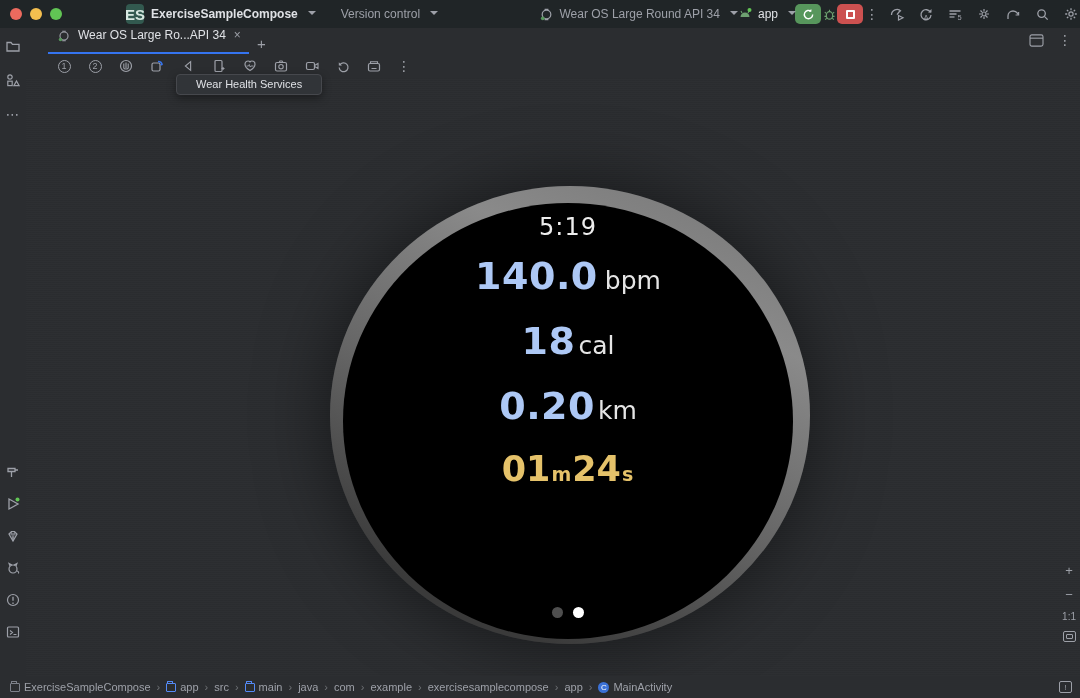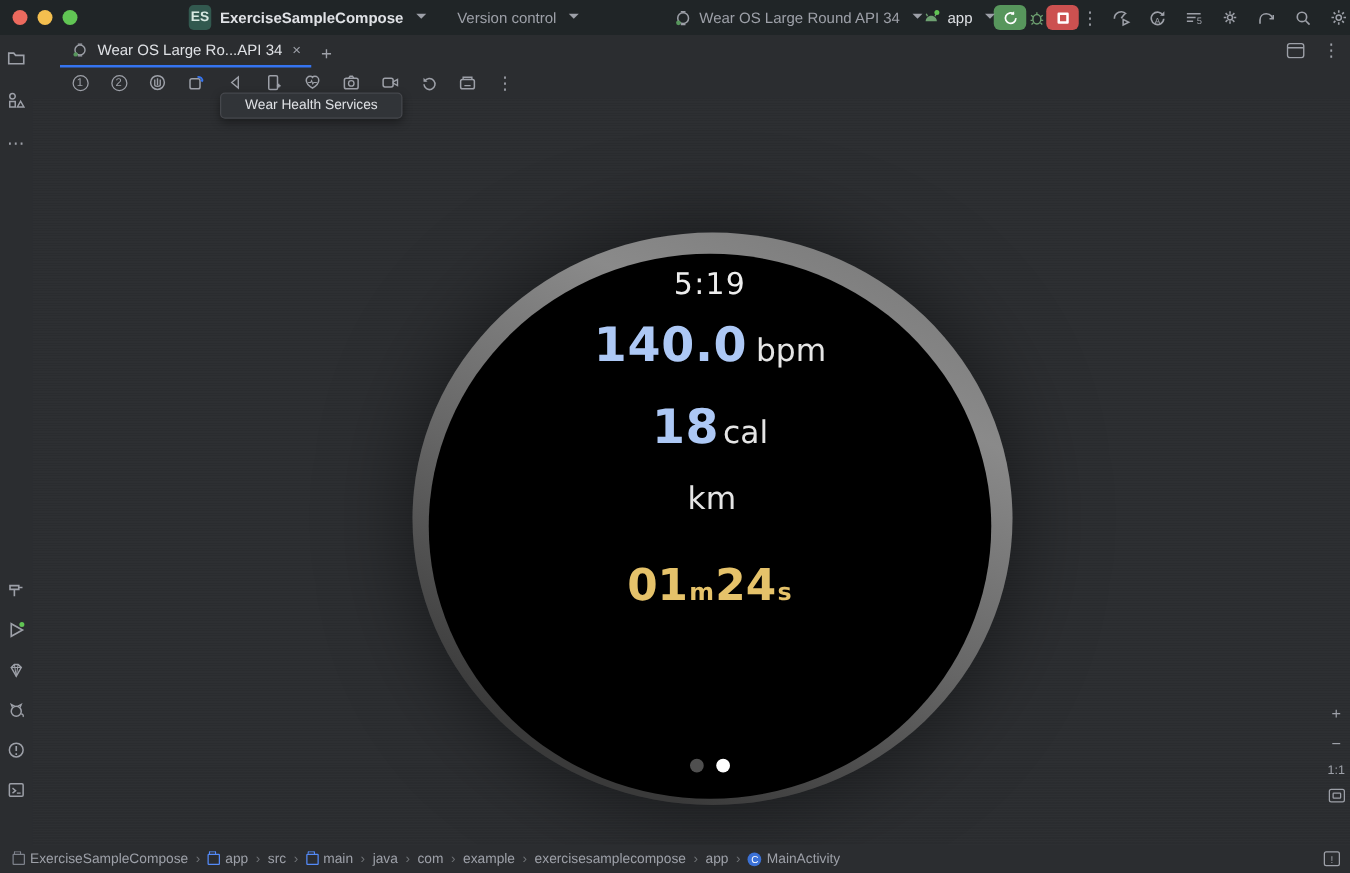--- a/index.html
+++ b/index.html
@@ -6,22 +6,22 @@
   html,body { width:1080px; height:698px; overflow:hidden; background:#2b2d30;
               font-family:"Liberation Sans","DejaVu Sans",sans-serif; color:#9da0a8; }
   .app { position:relative; width:1080px; height:698px; display:flex; flex-direction:column; }
 
   
   .titlebar { height:28px; background:#202527; display:flex; align-items:center; flex:none;
               font-size:12px; color:#9da0a8; position:relative; }
   .traffic { display:flex; gap:8px; margin-left:10px; }
   .dot { width:12px; height:12px; border-radius:50%; }
   .dot.red{background:#ec6a5e;} .dot.yellow{background:#f4bf4f;} .dot.green{background:#61c554;}
-  .proj-badge { margin-left:89px; width:18px; height:20px; border-radius:4px; background:#32594f;
-                color:#d7e8e1; font-size:11px; font-weight:bold; display:flex; align-items:center;
+  .proj-badge { margin-left:64px; width:18px; height:20px; border-radius:4px; background:#32594f;
+                color:#d7e8e1; font-size:15px; font-weight:bold; display:flex; align-items:center;
                 justify-content:center; }
   .proj-name { margin-left:7px; color:#dfe1e5; font-weight:bold; }
   .chev { display:inline-block; margin-left:5px; width:7px; height:7px; position:relative; top:-2px; }
   .chev::after { content:""; position:absolute; left:0; top:2px; border-left:4px solid transparent;
                  border-right:4px solid transparent; border-top:4px solid #9da0a8; }
   .vc { margin-left:26px; display:flex; align-items:center;text-align:right; }
   .tb-right { position:absolute; right:1px; top:0; height:28px; display:flex; align-items:center; gap:0; }
   .tb-item { display:flex; align-items:center; gap:5px; cursor:default; }
   .icon16 { width:16px; height:16px; display:inline-flex; align-items:center; justify-content:center; flex:none; }
   .runbtn { width:26px; height:20px; border-radius:5px; background:#57965c; display:flex;
@@ -38,21 +38,21 @@
            padding-top:8px; gap:14px; position:relative; }
   .lrail .spacer { flex:1; }
   .lrail .bottom { display:flex; flex-direction:column; gap:12px; align-items:center; margin-bottom:34px; }
   .railbtn { width:20px; height:20px; display:flex; align-items:center; justify-content:center;
              color:#9da0a8; position:relative; }
 
   .content { flex:1; display:flex; flex-direction:column; min-width:0; position:relative; }
 
   
   .tabrow { height:26px; display:flex; align-items:flex-end; position:relative; }
-  .tab { margin-left:22px; height:26px; display:flex; align-items:center; gap:6px; padding:0 8px;
+  .tab { margin-left:22px; height:26px; display:flex; align-items:flex-start; gap:6px; padding:0 8px;
          border-bottom:2px solid #3574f0; color:#dfe1e5; font-size:12px; }
   .tab .close { color:#9da0a8; font-size:12px; margin-left:2px; }
   .addtab { color:#9da0a8; font-size:15px; margin-left:8px; padding-bottom:2px; }
   .tabrow-right { position:absolute; right:6px; top:4px; display:flex; gap:12px; align-items:center; }
 
   
   .devbar { height:24px; display:flex; align-items:center; gap:11px; padding-left:28px; position:relative; }
   .circnum { width:13px; height:13px; border:1.2px solid #9da0a8; border-radius:50%; font-size:9px;
              display:flex; align-items:center; justify-content:center; color:#9da0a8; }
   .tooltip { position:absolute; left:150px; top:20px; background:#313438; border:1px solid #46484d;
@@ -385,20 +385,21 @@
               <div class="wrow wtime">5:19</div>
               <div class="wrow whr">
                 <span class="metricv">140.0</span>
                 <span class="metricu">bpm</span>
               </div>
               <div class="wrow wcal">
                 <span class="metricv">18</span>
                 <span class="metricu">cal</span>
               </div>
               <div class="wrow wdist">
+                <span class="metricv">0.20</span>
                 <span class="metricu">km</span>
               </div>
               <div class="wrow wdur">
                 <span class="durv">01</span>
                 <span class="duru">m</span>
                 <span class="durv">24</span>
                 <span class="duru">s</span>
               </div>
               <div class="dots">
                 <span class="pdot inactive"></span>

